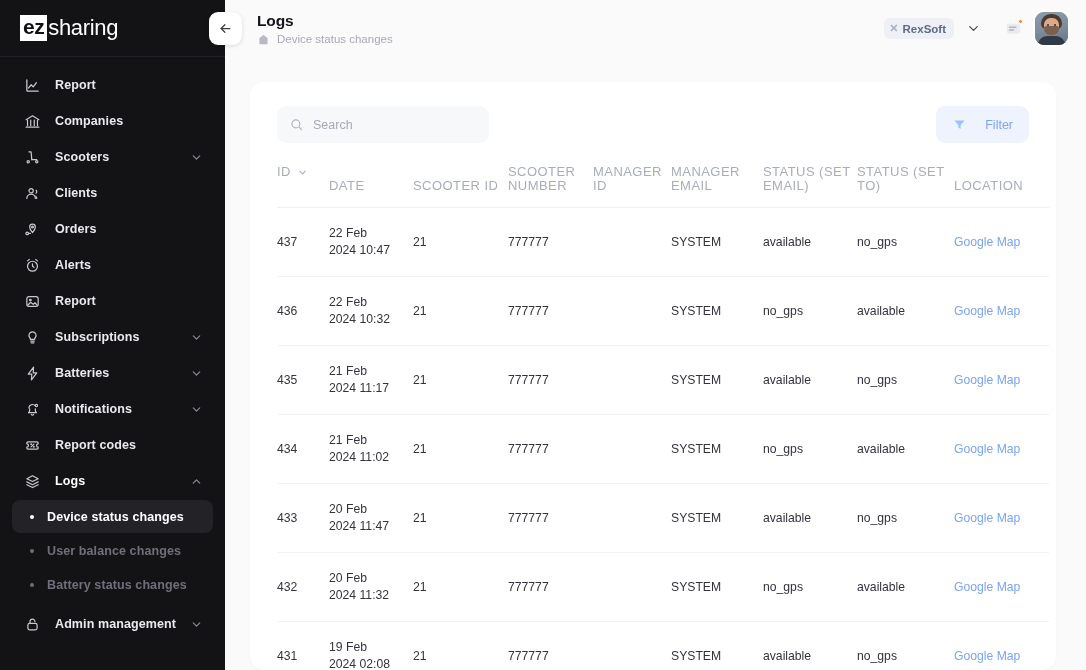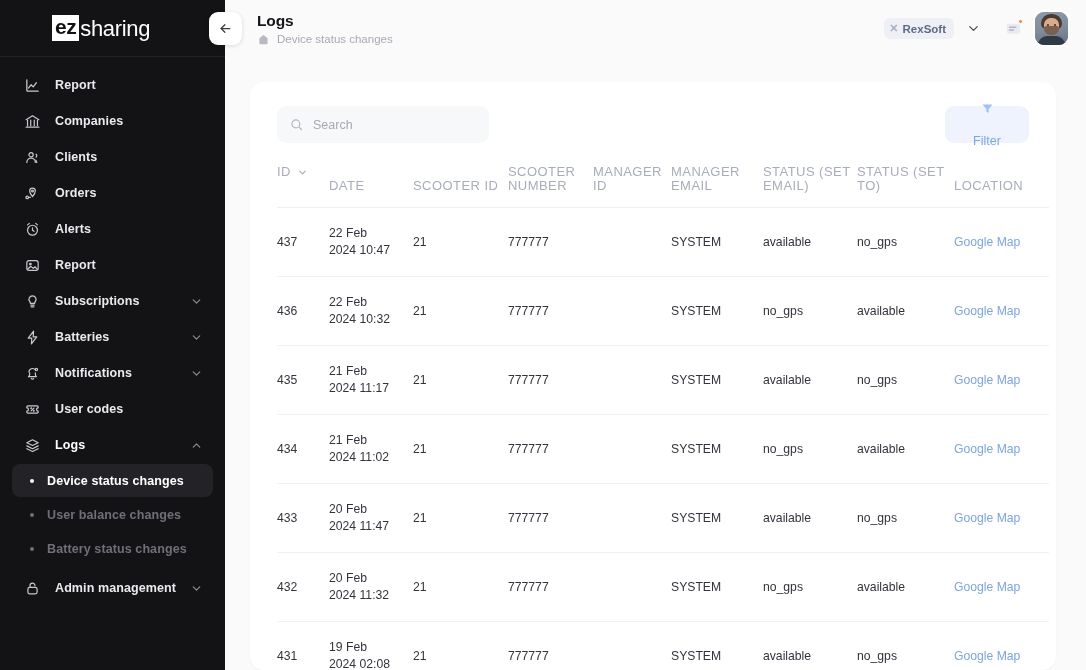--- a/index.html
+++ b/index.html
@@ -18,21 +18,21 @@
     flex: 0 0 225px;
     position: relative;
     overflow: hidden;
   }
   .logo-area {
     height: 57px;
     display: flex; align-items: center;
     padding-left: 20px;
     border-bottom: 1px solid #232327;
   }
-  .logo { display: flex; align-items: flex-end; height: 26px; margin-left: 32px; }
+  .logo { display: flex; align-items: center; height: 26px; }
   .logo-ez {
     background: #ffffff; color: #111114;
     font-size: 21px; font-weight: 700;
     letter-spacing: -0.5px;
     padding: 0 3px 2px 3px;
     line-height: 24px;
     font-family: "Liberation Sans", sans-serif;
   }
   .logo-sharing {
     color: #ffffff;
@@ -204,21 +204,20 @@
   .filter-btn {
     margin-left: auto;
     height: 37px;
     min-width: 84px;
     background: #eef3fe;
     border-radius: 9px;
     display: flex; align-items: center; justify-content: center;
     gap: 18px;
     cursor: pointer;
     padding: 0 16px;
-    flex-direction: column;
   }
   .filter-btn .flbl { font-size: 12.5px; font-weight: 400; color: #7aa5f0; }
 
   
   .table-wrap { flex: 1; overflow: hidden; padding: 0 27px; }
   table { width: 100%; border-collapse: collapse; table-layout: fixed; }
   thead th {
     text-align: left;
     font-size: 13px;
     font-weight: 400;
@@ -283,20 +282,36 @@
         <span class="ico">
           <svg width="17" height="17" viewBox="0 0 24 24" fill="none" stroke="currentColor" stroke-width="1.7" stroke-linecap="round" stroke-linejoin="round">
               <path d="M3 9.5 12 4l9 5.5"></path>
               <path d="M5 10v8M9.5 10v8M14.5 10v8M19 10v8"></path>
               <path d="M3 20h18"></path>
             </svg>
         </span>
         <span class="lbl">Companies</span>
       </div>
 
+      <div class="nav-item">
+        <span class="ico">
+          <svg width="17" height="17" viewBox="0 0 24 24" fill="none" stroke="currentColor" stroke-width="1.7" stroke-linecap="round" stroke-linejoin="round">
+              <path d="M7 4h3l1 11"></path>
+              <path d="M11 15h7"></path>
+              <circle cx="6" cy="18" r="1.6"></circle>
+              <circle cx="18" cy="18" r="1.6"></circle>
+            </svg>
+        </span>
+        <span class="lbl">Scooters</span>
+        <span class="chev">
+          <svg width="13" height="13" viewBox="0 0 24 24" fill="none" stroke="currentColor" stroke-width="2.2" stroke-linecap="round" stroke-linejoin="round">
+              <path d="m6 9 6 6 6-6"></path>
+            </svg>
+        </span>
+      </div>
 
       <div class="nav-item">
         <span class="ico">
           <svg width="17" height="17" viewBox="0 0 24 24" fill="none" stroke="currentColor" stroke-width="1.7" stroke-linecap="round" stroke-linejoin="round">
               <circle cx="10" cy="8" r="3"></circle>
               <path d="M4 19a6 6 0 0 1 12 0"></path>
               <path d="M17 7.5a2.5 2.5 0 0 1 0 4"></path>
               <path d="M18 19a5 5 0 0 0-1.5-3.3"></path>
             </svg>
         </span>
@@ -386,21 +401,21 @@
 
       <div class="nav-item">
         <span class="ico">
           <svg width="17" height="17" viewBox="0 0 24 24" fill="none" stroke="currentColor" stroke-width="1.7" stroke-linecap="round" stroke-linejoin="round">
               <path d="M4 8.5A1.5 1.5 0 0 1 5.5 7h13A1.5 1.5 0 0 1 20 8.5v1.2a2.3 2.3 0 0 0 0 4.6v1.2a1.5 1.5 0 0 1-1.5 1.5h-13A1.5 1.5 0 0 1 4 15.5v-1.2a2.3 2.3 0 0 0 0-4.6Z"></path>
               <path d="m10 14 4-4"></path>
               <circle cx="10.2" cy="10.2" r=".6"></circle>
               <circle cx="13.8" cy="13.8" r=".6"></circle>
             </svg>
         </span>
-        <span class="lbl">User codes</span>
+        <span class="lbl">Report codes</span>
       </div>
 
       <div class="nav-item active-parent">
         <span class="ico">
           <svg width="17" height="17" viewBox="0 0 24 24" fill="none" stroke="currentColor" stroke-width="1.7" stroke-linecap="round" stroke-linejoin="round">
               <path d="m12 4 8 4-8 4-8-4 8-4Z"></path>
               <path d="m4 12.5 8 4 8-4"></path>
               <path d="m4 16.5 8 4 8-4"></path>
             </svg>
         </span>

